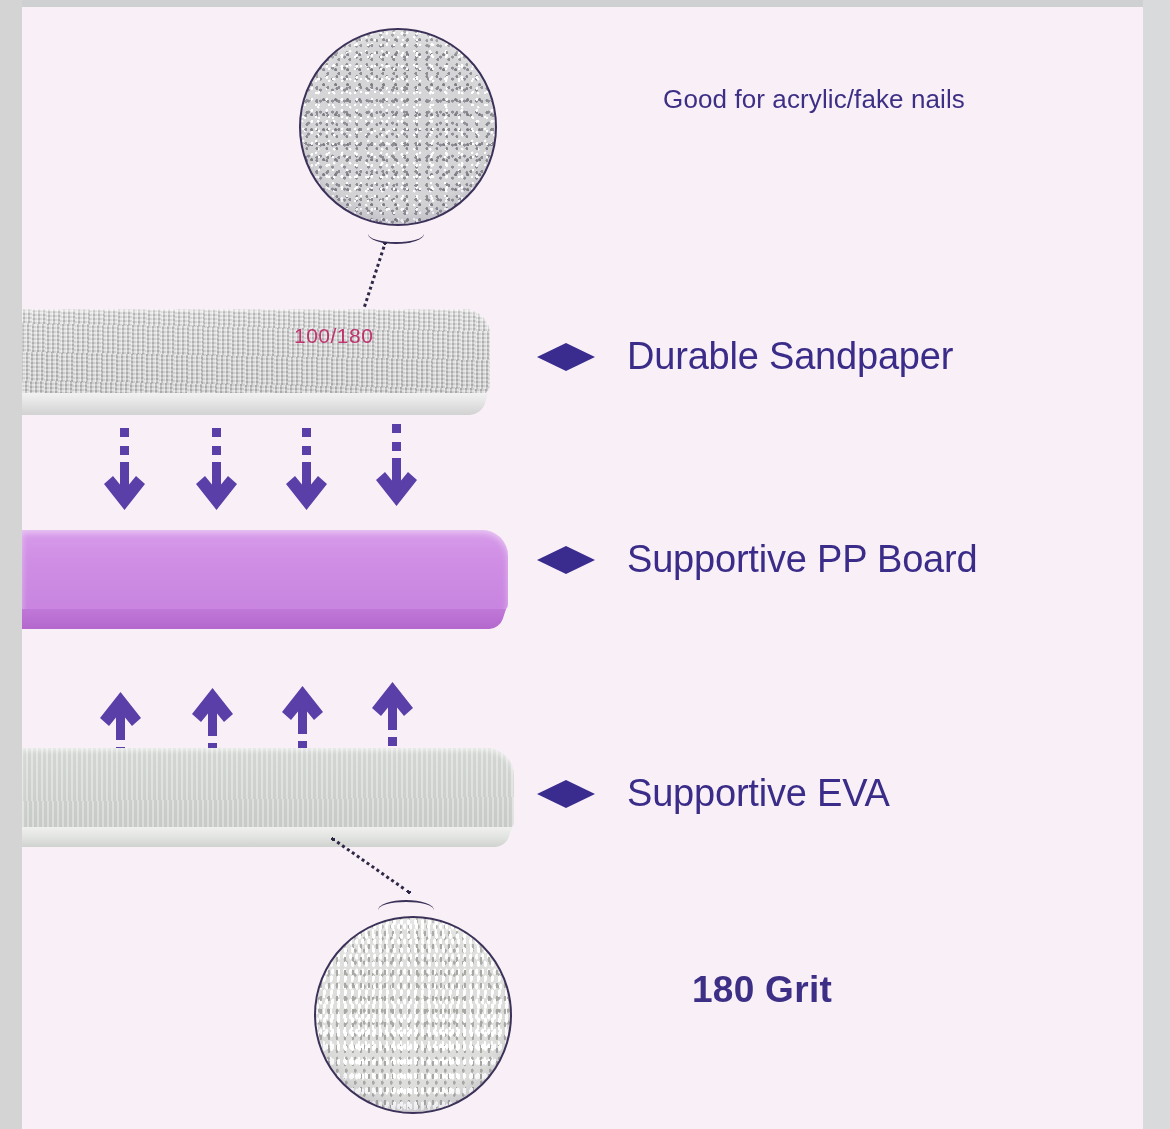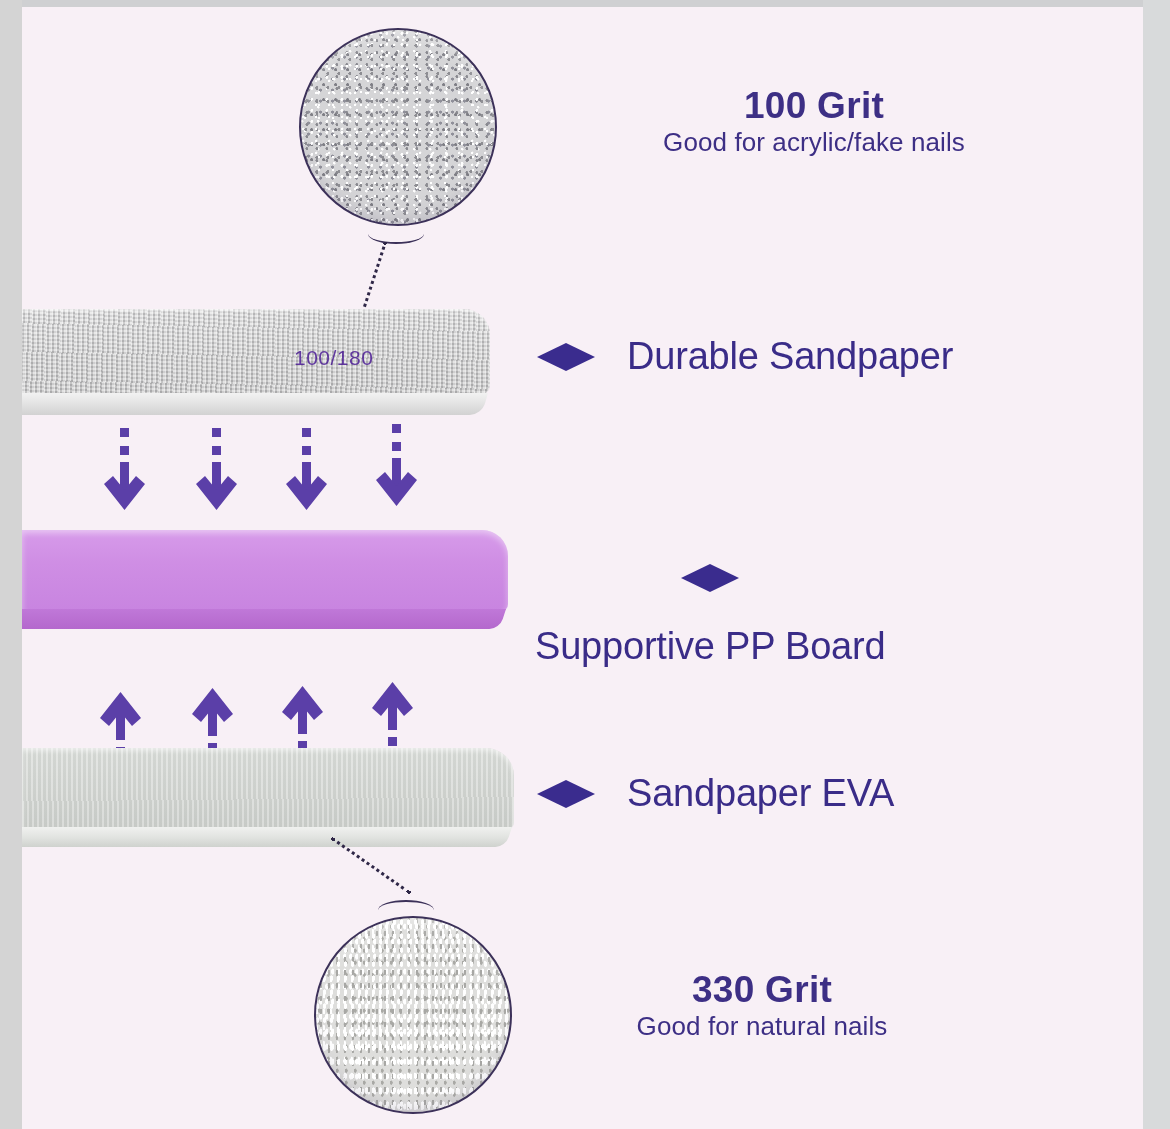--- a/index.html
+++ b/index.html
@@ -149,24 +149,24 @@
     position: absolute;
     left: 0; top: 84px;
     width: 466px; height: 22px;
     border-radius: 0 0 12px 0;
     background: linear-gradient(180deg, #f2f2f2 0%, #e4e4e4 45%, #d2d2d2 100%);
     transform: skewX(-16deg);
     transform-origin: left top;
   }
   .sand-label {
     position: absolute;
-    left: 272px; top: 346px;
+    left: 272px; top: 324px;
     font-size: 21px;
     letter-spacing: .5px;
-    color: #4c1d95;
+    color: #be185d;
     font-family: "Liberation Sans", sans-serif;
     opacity: .85;
   }
 
   
   .board-pp {
     left: 0; top: 530px;
     width: 486px; height: 104px;
   }
   .pp-face {
@@ -246,41 +246,40 @@
     gap: 30px;
   }
   .feature-label {
     font-size: 38px;
     font-weight: normal;
     color: #3a2c88;
     white-space: nowrap;
     letter-spacing: -.2px;
   }
   .f1 { left: 513px; top: 335px; }
-  .f2 { left: 513px; top: 561px; flex-direction: column; }
+  .f2 { left: 513px; top: 538px; }
   .f3 { left: 513px; top: 772px; }
 </style>
 </head>
 <body>
 
 <div id="page">
 
   <div class="gutter-left"></div>
 
   <div class="canvas">
     <div class="canvas-top-edge"></div>
 
     <div class="magnifier mag-top">
       <div class="mag-shadow"></div>
     </div>
     <div class="arc arc-top"></div>
     <div class="leader leader-top"></div>
 
     <div class="grit-block grit-top">
-      <div class="grit-title">100 Grit</div>
       <div class="grit-sub">Good for acrylic/fake nails</div>
     </div>
 
     <div class="board board-sand">
       <div class="sand-face"></div>
       <div class="sand-edge"></div>
     </div>
     <div class="sand-label">100/180</div>
 
     <div class="feature f1">
@@ -358,32 +357,31 @@
 
     <div class="board board-eva">
       <div class="eva-face"></div>
       <div class="eva-edge"></div>
     </div>
 
     <div class="feature f3">
       <svg width="62" height="34" viewBox="0 0 62 34">
         <polygon points="31,3 60,17 31,31 2,17" fill="#3a2c8e"></polygon>
       </svg>
-      <div class="feature-label">Sandpaper EVA</div>
+      <div class="feature-label">Supportive EVA</div>
     </div>
 
     <div class="leader leader-bottom"></div>
     <div class="arc arc-bottom"></div>
     <div class="magnifier mag-bottom">
       <div class="mag-shadow"></div>
     </div>
 
     <div class="grit-block grit-bottom">
-      <div class="grit-title">330 Grit</div>
-      <div class="grit-sub">Good for natural nails</div>
+      <div class="grit-title">180 Grit</div>
     </div>
 
   </div>
 
   <div class="scroll-track">
     
   </div>
 
 </div>
 

